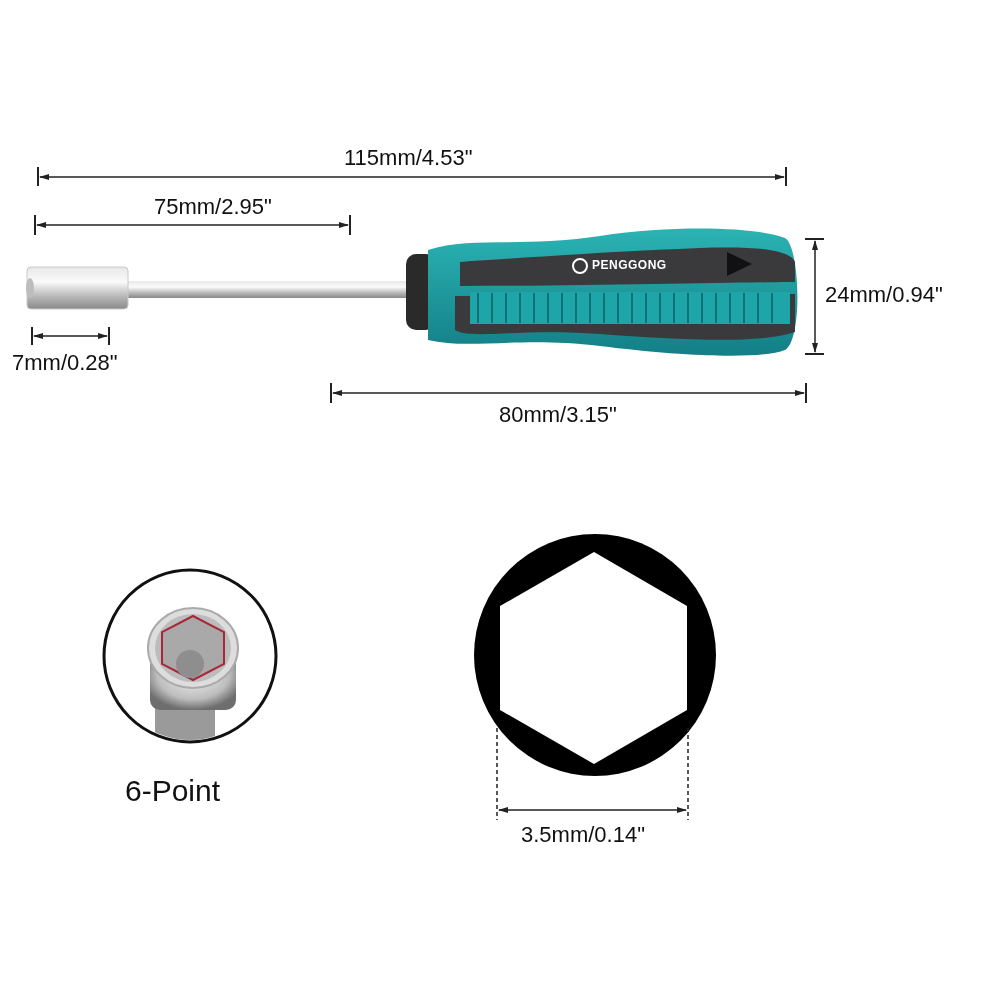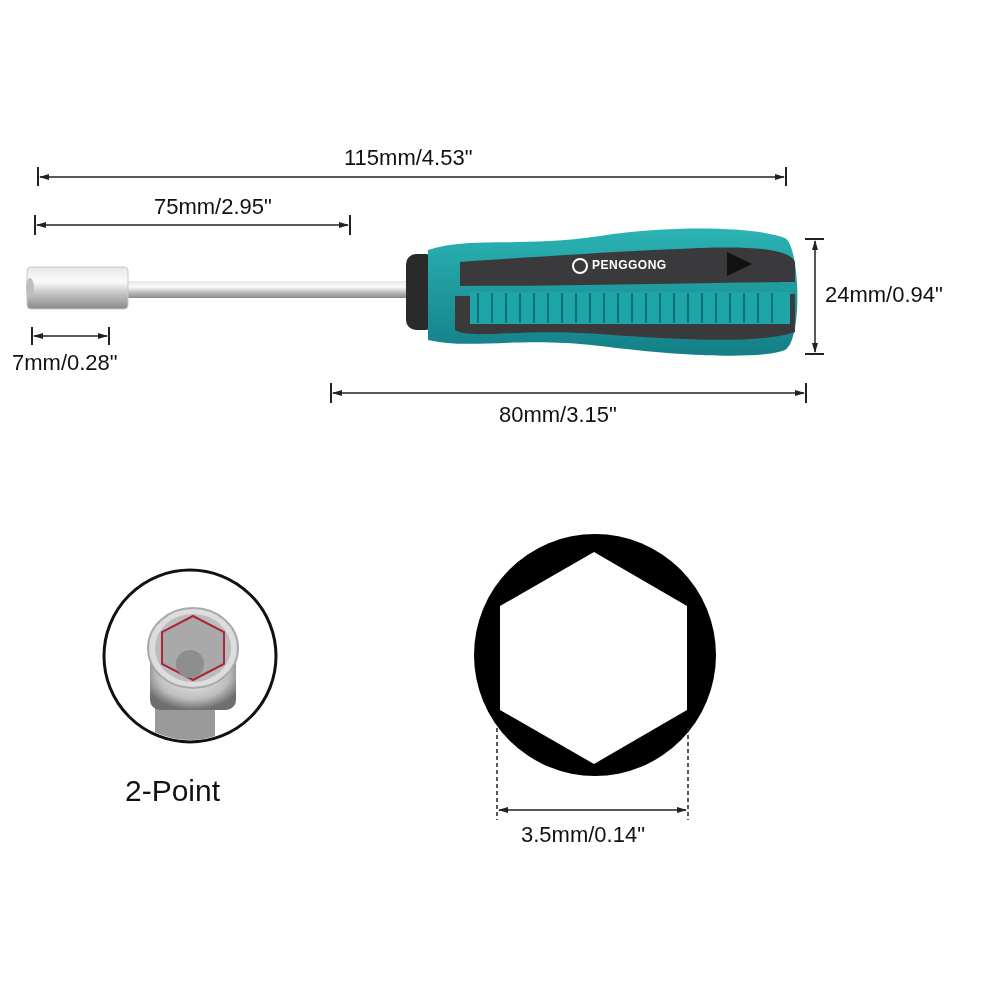--- a/index.html
+++ b/index.html
@@ -132,13 +132,13 @@
 </svg>
 
 <div class="abs" style="left:592px; top:258px; font-size:12px; font-weight:bold; color:#fff; letter-spacing:0.5px;">PENGGONG</div>
 
 <div class="lbl" style="left:344px; top:145px;">115mm/4.53"</div>
 <div class="lbl" style="left:154px; top:194px;">75mm/2.95"</div>
 <div class="lbl" style="left:12px; top:350px;">7mm/0.28"</div>
 <div class="lbl" style="left:499px; top:402px;">80mm/3.15"</div>
 <div class="lbl" style="left:825px; top:282px;">24mm/0.94"</div>
 <div class="lbl" style="left:521px; top:822px;">3.5mm/0.14"</div>
-<div class="lbl" style="left:125px; top:774px; font-size:30px;">2-Point</div>
+<div class="lbl" style="left:125px; top:774px; font-size:30px;">6-Point</div>
 
 </body></html>

